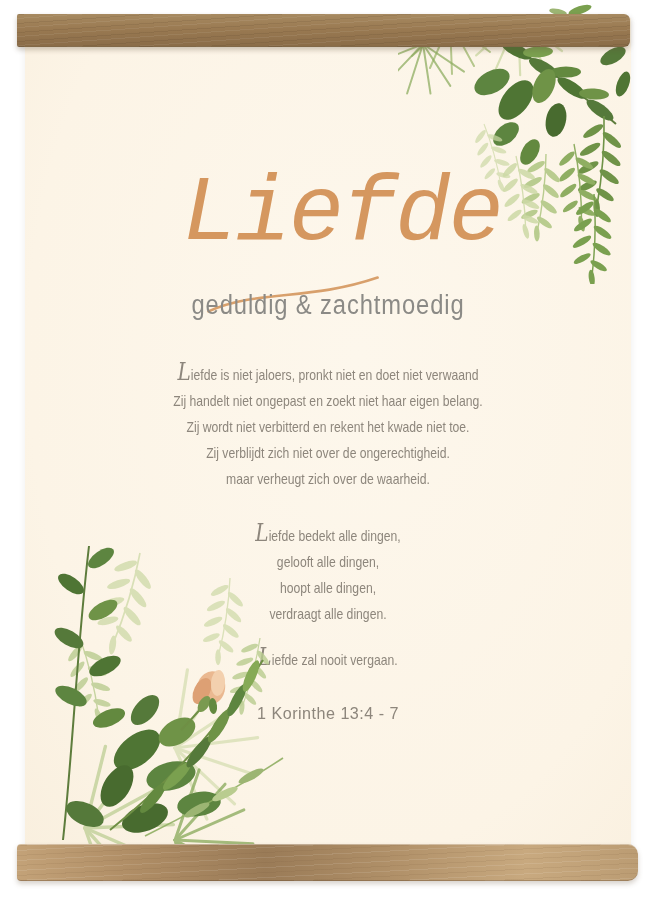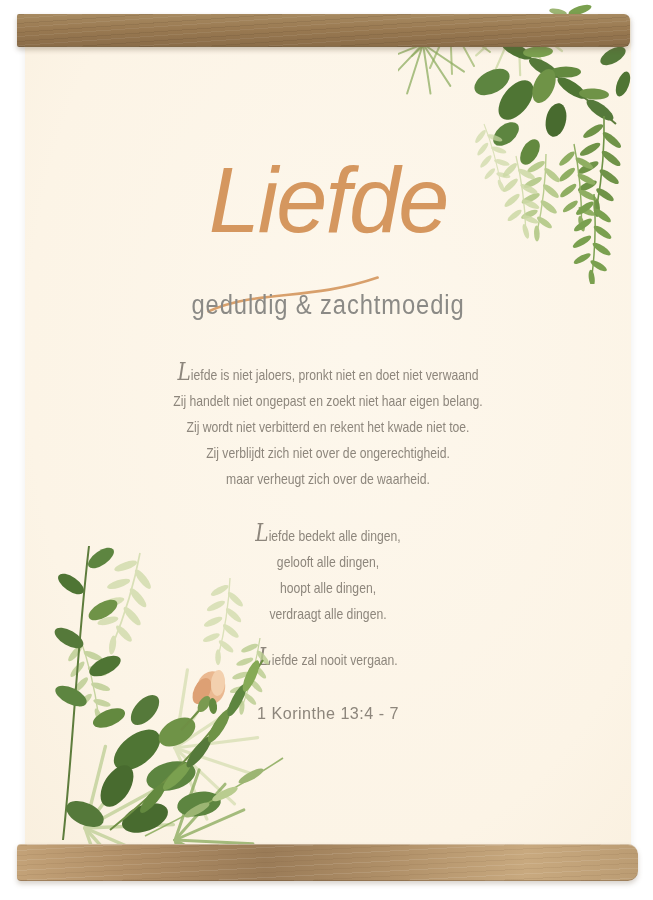--- a/index.html
+++ b/index.html
@@ -3,22 +3,22 @@
 <meta charset="utf-8">
 <style>
   html,body{margin:0;padding:0;background:#ffffff;}
   .page{position:relative;width:653px;height:900px;margin:0 auto;background:#ffffff;
         overflow:hidden;font-family:"Liberation Sans",sans-serif;}
   .paper{position:absolute;left:25px;top:18px;width:606px;height:844px;z-index:1;
          background:radial-gradient(ellipse at 55% 40%, #fdf7ec 0%, #fcf4e6 70%, #f9efde 100%);
          box-shadow:0 0 7px rgba(0,0,0,0.08);}
   .text-col{position:absolute;left:25px;top:0;width:606px;height:900px;z-index:2;
             text-align:center;pointer-events:none;}
-  .title{position:absolute;top:150px;left:0;width:100%;margin:0;
-         font-family:Liberation Sans, sans-serif;font-style:italic;font-weight:400;
+  .title{position:absolute;top:150px;left:0;width:100%;margin:14px;
+         font-family:Liberation Mono, monospace;font-style:italic;font-weight:400;
          font-size:92px;line-height:1.1;color:#d5975f;letter-spacing:-2px;}
   .swash{position:absolute;top:281px;left:178px;transform:rotate(-7deg);opacity:.9;}
   .subtitle{position:absolute;top:290px;left:0;width:100%;
             font-size:27px;color:#8b8a86;letter-spacing:1px;
             transform:scaleX(.88);transform-origin:center top;}
   .stanza{position:absolute;left:0;width:100%;color:#8d867c;font-size:14.5px;
           transform:scaleX(.84);transform-origin:center top;}
   .stanza p{margin:0;line-height:26px;}
   .stanza-1{top:362px;} .stanza-2{top:523px;} .stanza-3{top:647px;}
   .initial-script::first-letter{font-family:"DejaVu Serif",serif;font-style:italic;

